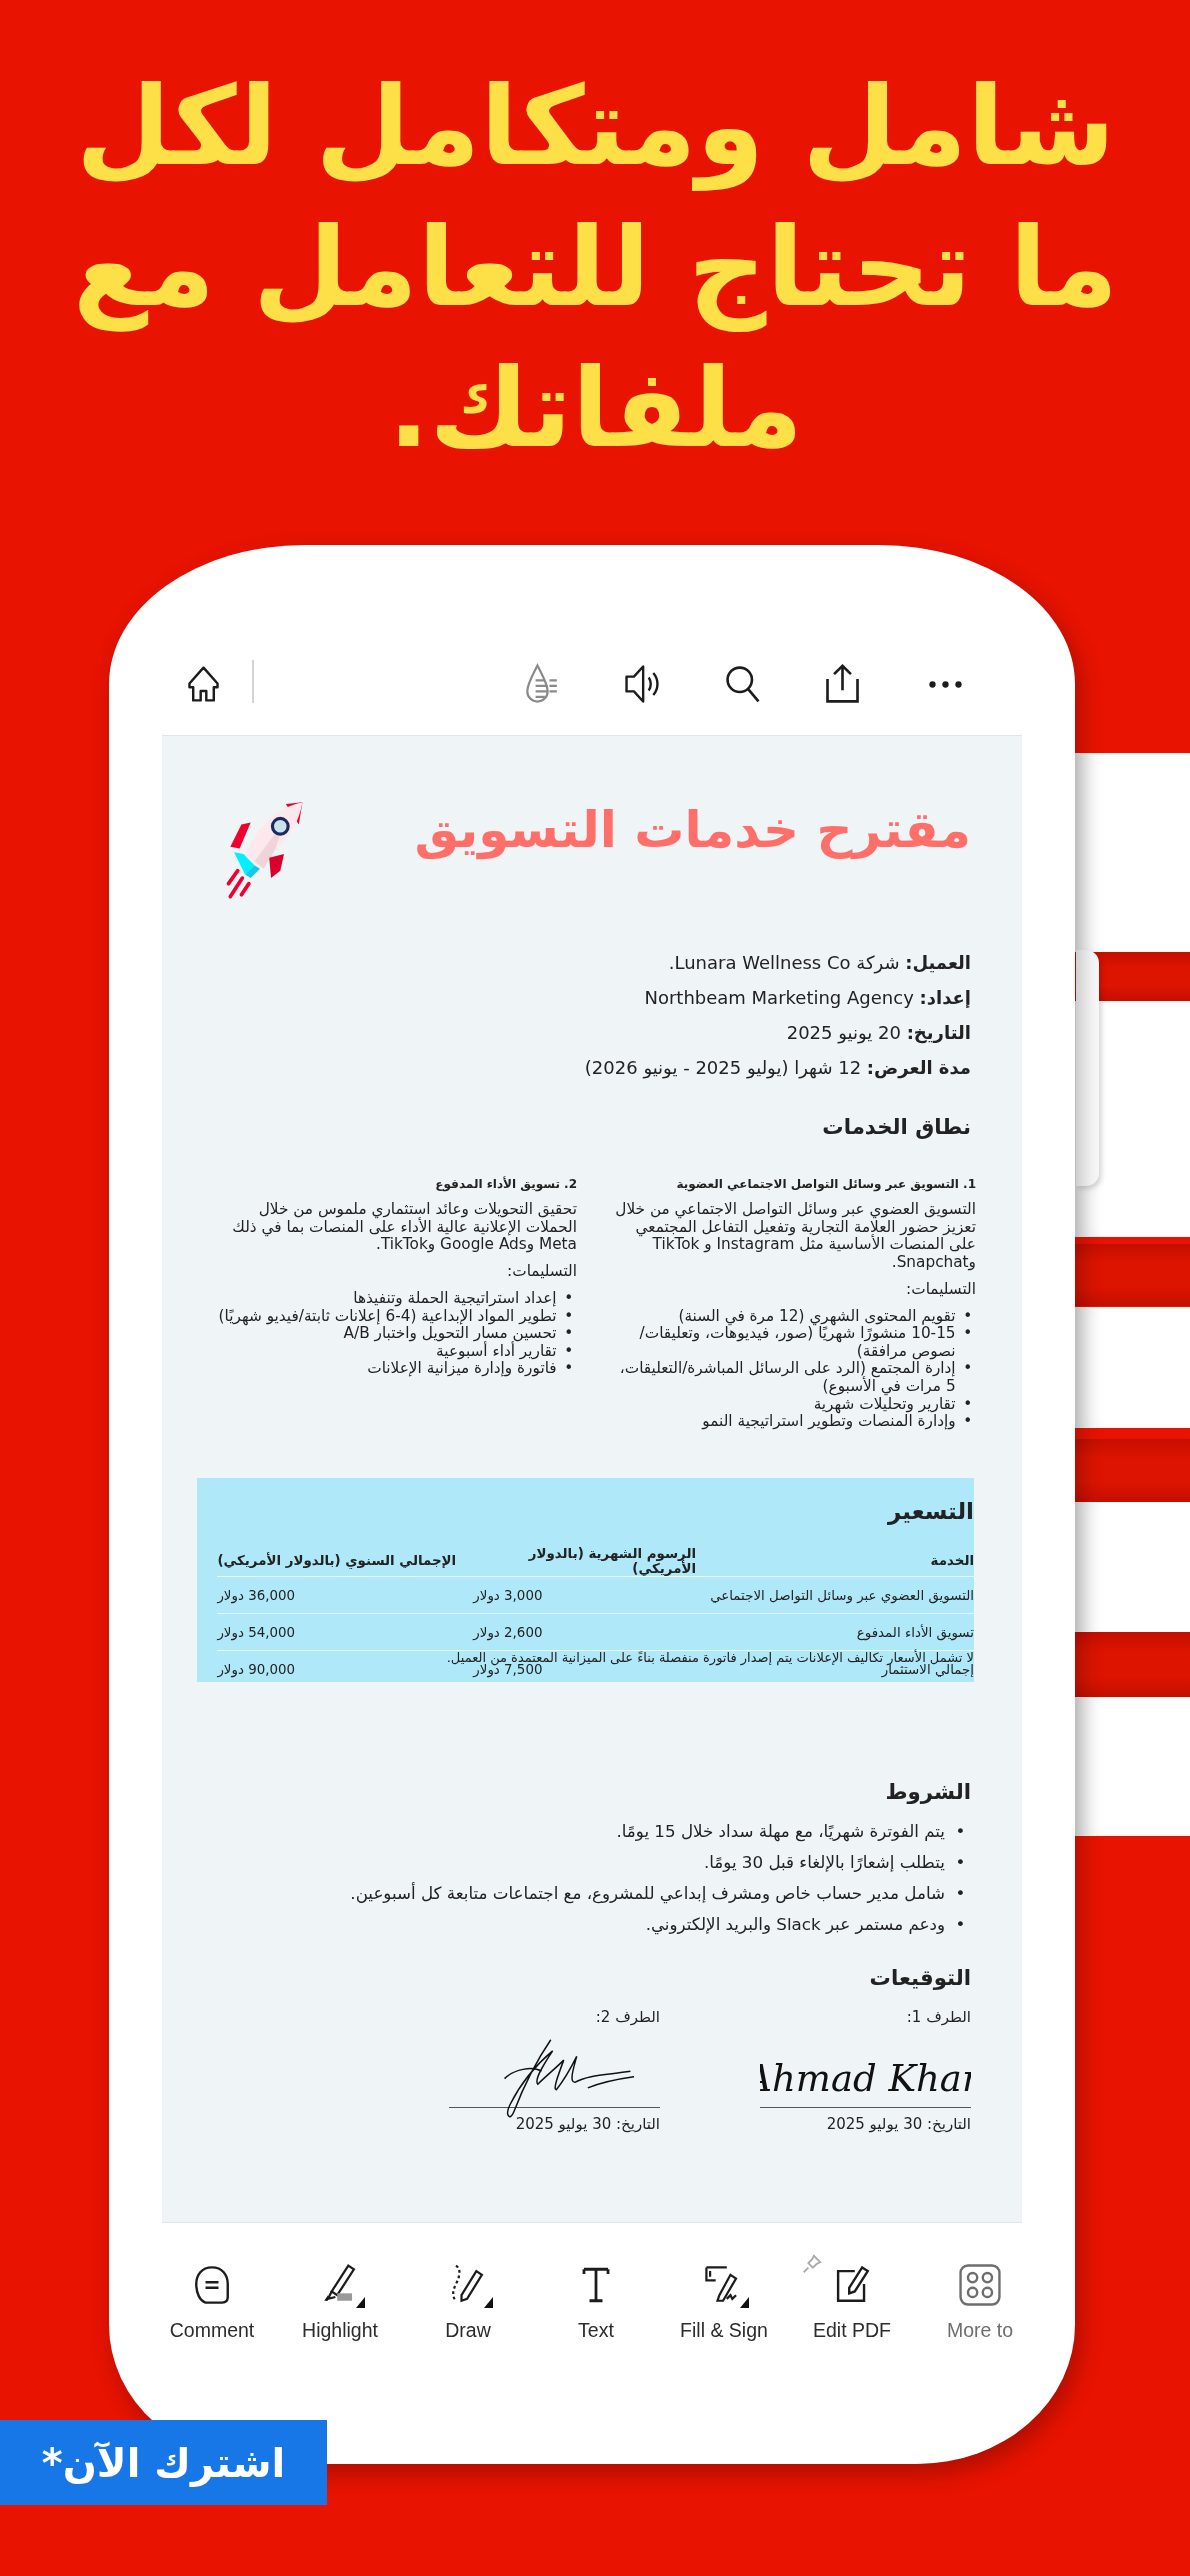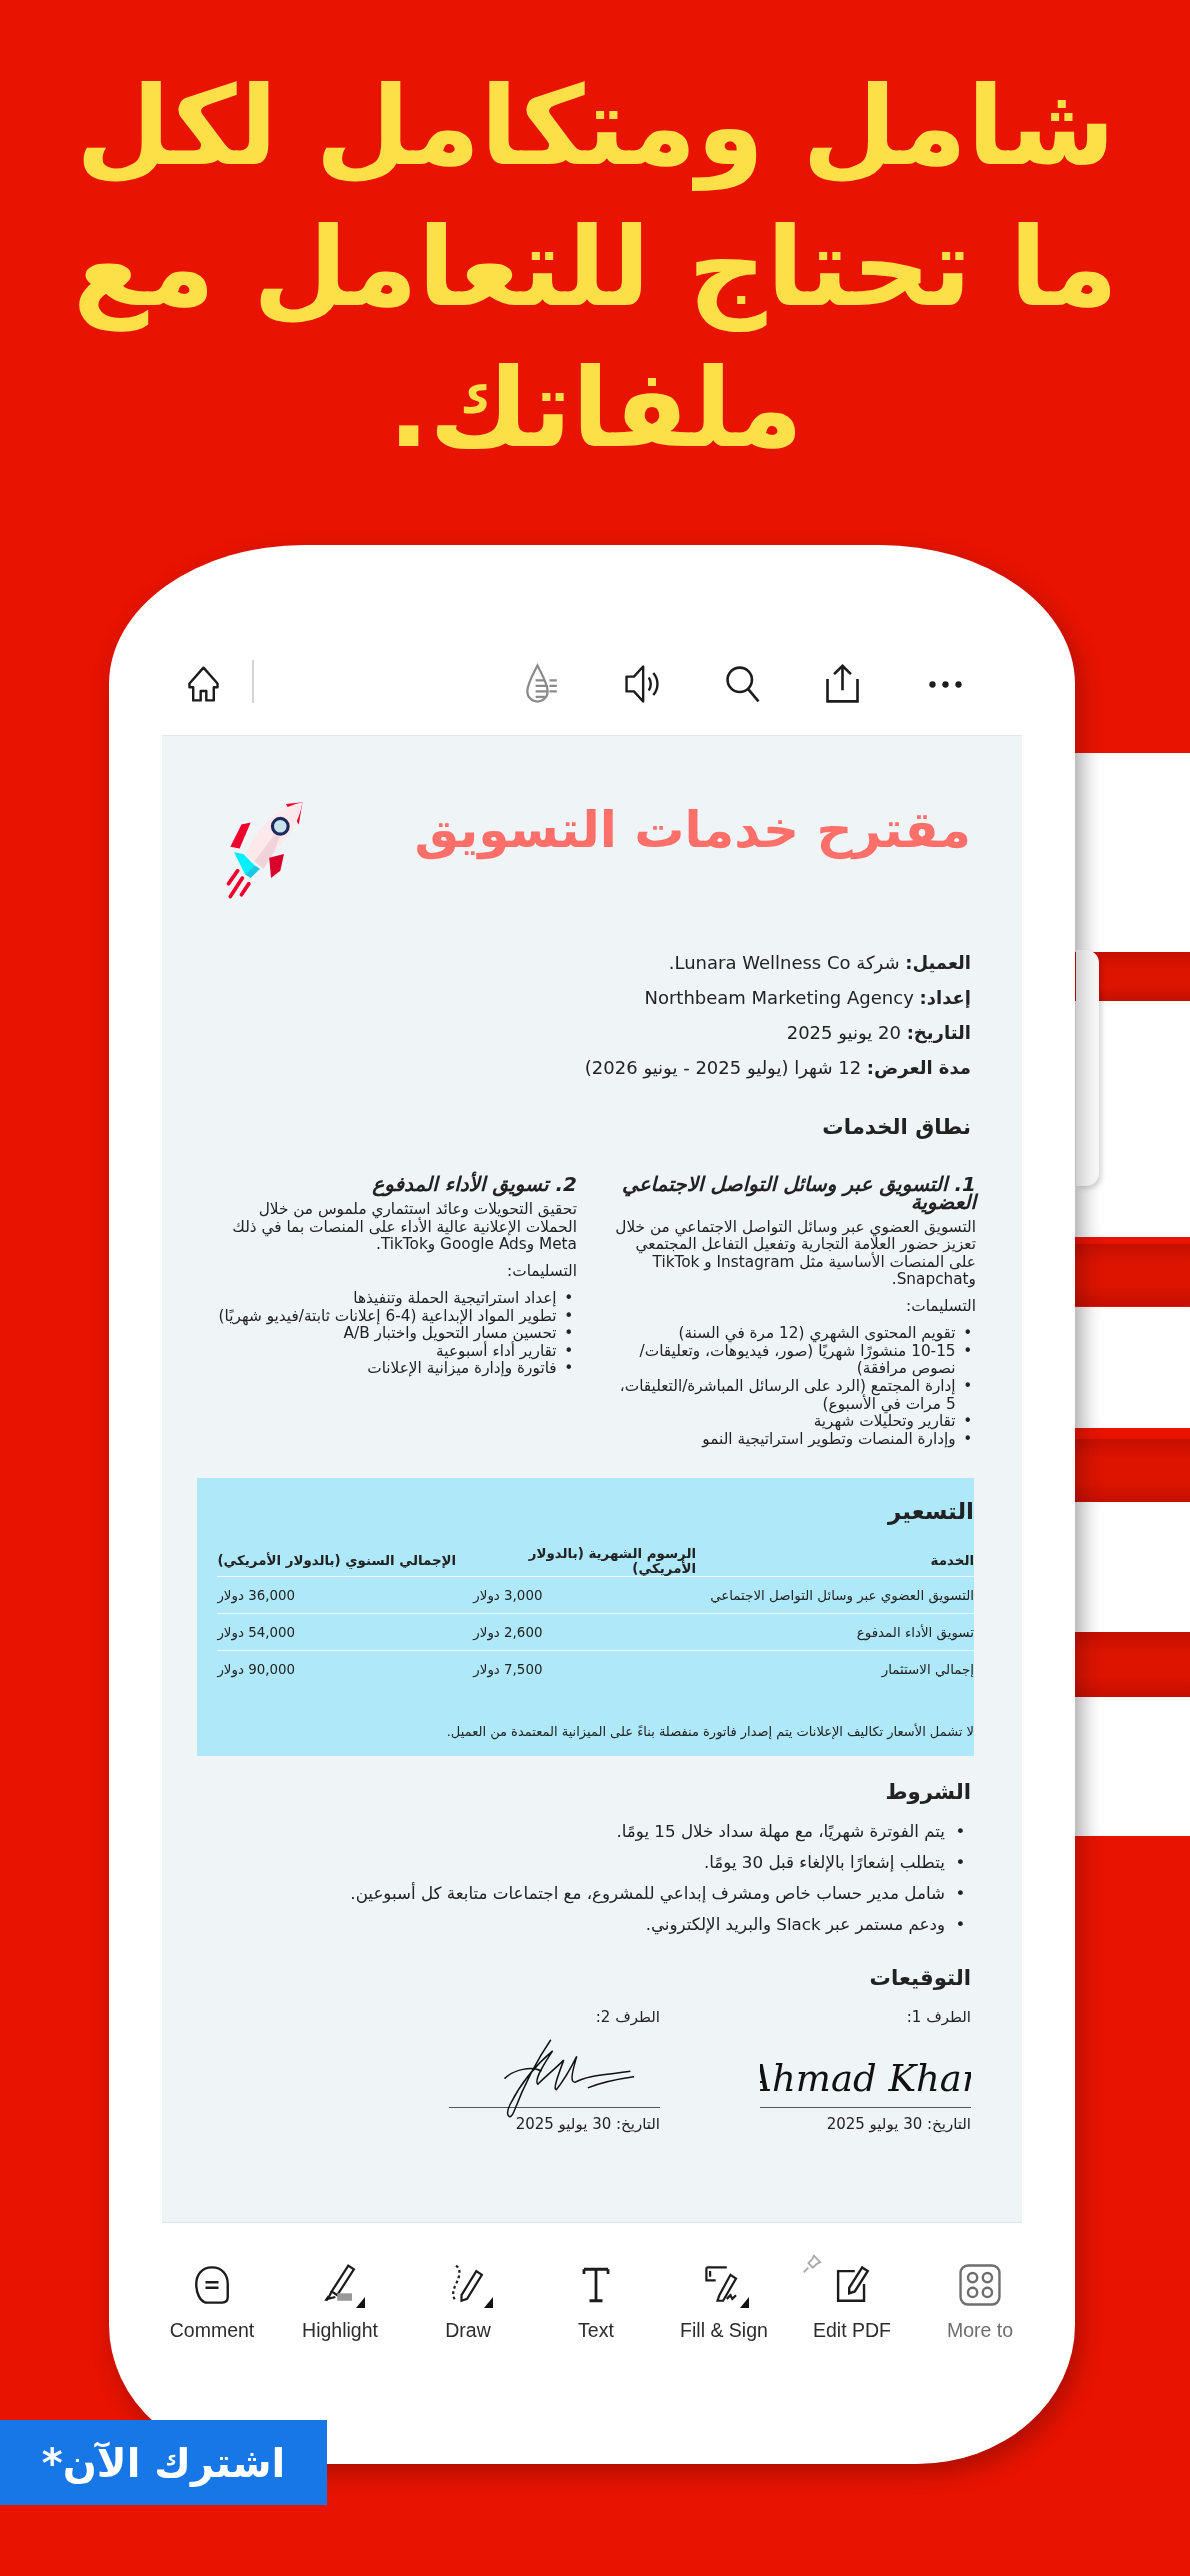--- a/index.html
+++ b/index.html
@@ -56,29 +56,29 @@
   .doc-title {
     position: absolute; right: 51px; top: 65px;
     color: #ff6f6a; font-size: 50px; font-weight: bold;
   }
   .rocket { position: absolute; left: 48px; top: 57px; width: 111px; height: 111px; }
   .meta { position: absolute; right: 51px; top: 209px; font-size: 18px; line-height: 35px; }
   .meta b { font-weight: bold; }
   .sec-h { font-weight: bold; font-size: 21.3px; }
   .scope-h { position: absolute; right: 51px; top: 378px; }
   .col { position: absolute; top: 440px; width: 362px; font-size: 15.3px; line-height: 17.6px; }
-  .col .ch { font-weight: bold; font-size: 20px; margin-bottom: 7.4px; font-style: italic; }
+  .col .ch { font-weight: bold; font-size: 12px; margin-bottom: 7.4px; }
   .col p { margin-bottom: 9.3px; }
   .col ul { list-style: none; padding-right: 0; }
   .col li { position: relative; padding-right: 20.4px; }
   .col li::before { content: "•"; position: absolute; right: 3.7px; top: 0; }
   .col1 { right: 46px; }
   .col2 { right: 445px; }
   .pricing {
-    position: absolute; left: 35px; right: 48px; top: 742px; height: 278px;
+    position: absolute; left: 35px; right: 48px; top: 742px; height: 204px;
     background: #afe9f9;
   }
   .pricing .ph { position: absolute; right: 0; top: 20.4px; font-size: 23px; font-weight: bold; }
   .ptable { position: absolute; left: 20.4px; right: 0; top: 67px; font-size: 13.4px; }
   .prow { display: flex; height: 37px; align-items: center; border-bottom: 0.9px solid #e7f8fd; }
   .prow.head { font-weight: bold; height: 32px; border-bottom: 1.9px solid #f0fbfe; }
   .prow .c1 { width: 278px; text-align: right; }
   .prow .c2 { width: 232px; text-align: left; padding-left: 9.3px; }
   .prow .c3 { flex: 1; text-align: left; }
   .prow.head .c2 { text-align: right; }

